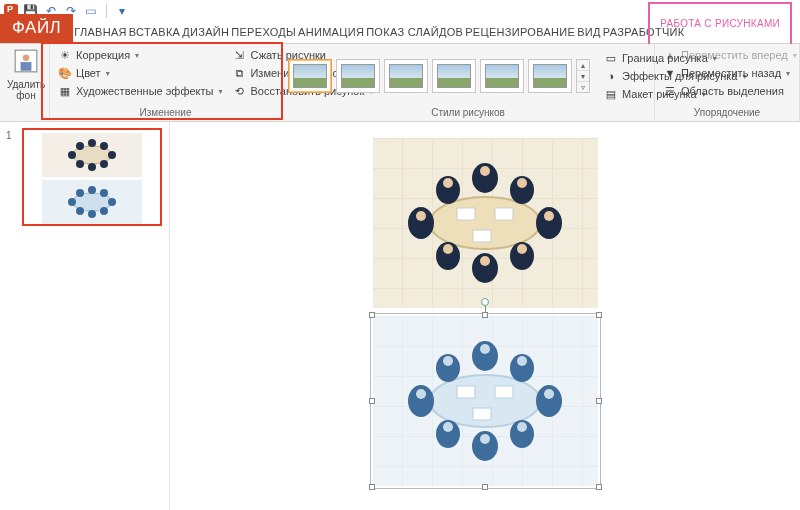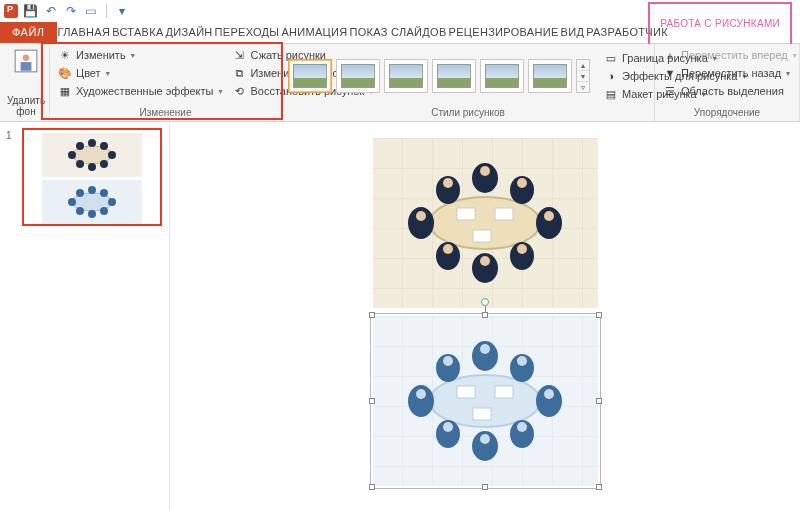--- a/index.html
+++ b/index.html
@@ -7,37 +7,37 @@
 
   
   .qat { height: 22px; display: flex; align-items: center; padding: 0 4px; gap: 6px; }
   .qat .app-icon { width: 14px; height: 14px; background: #d24726; border-radius: 2px; position: relative; }
   .qat .app-icon::after { content:"P"; color:#fff; font-size:9px; font-weight:bold; position:absolute; left:3px; top:0; }
   .qat .qicon { width: 14px; height: 14px; display:inline-flex; align-items:center; justify-content:center; color:#3b6db5; font-size:12px; }
   .qat .sep { width:1px; height:14px; background:#ccc; margin:0 2px; }
 
   
   .tabs { height: 22px; display:flex; align-items:flex-end; border-bottom:1px solid #d4d4d4; position:relative; }
-  .file-tab { background:#d24726; color:#fff; font-size:11px; padding:4px 12px 5px; letter-spacing:0.5px; }
+  .file-tab { background:#d24726; color:#fff; font-size:17px; padding:4px 12px 5px; letter-spacing:0.5px; }
   .tab { font-size:11px; padding:4px 1px 5px; color:#444; white-space:nowrap; letter-spacing:0.3px; }
   .context-box { position:absolute; right:8px; top:-20px; border:2px solid #e95fa5; border-radius:0; padding:0 2px 0 2px; text-align:center; }
   .context-title { color:#e95fa5; font-size:10px; padding:14px 8px 0; letter-spacing:0.3px; }
   .context-tab { color:#e95fa5; font-size:11px; padding:1px 8px 4px; letter-spacing:0.5px;margin-top:32px; }
 
   
   .ribbon { height: 78px; background:#f5f5f5; border-bottom:1px solid #d4d4d4; display:flex; position:relative; }
   .group { border-right:1px solid #e0e0e0; display:flex; flex-direction:column; height:100%; padding:3px 6px 0; }
   .group-body { flex:1; display:flex; gap:6px; }
   .group-label { font-size:10px; color:#666; text-align:center; padding:2px 0 3px; }
   .col { display:flex; flex-direction:column; gap:2px; justify-content:flex-start; }
   .ritem { display:flex; align-items:center; gap:4px; font-size:11px; color:#444; white-space:nowrap; padding:1px 2px; }
   .ritem .ic { width:14px; height:14px; display:inline-flex; align-items:center; justify-content:center; }
   .dd { font-size:8px; color:#777; margin-left:1px; }
 
-  .big-btn { display:flex; flex-direction:column; align-items:center; justify-content:center; width:40px; gap:20px; font-size:10px; color:#444; text-align:center; }
+  .big-btn { display:flex; flex-direction:column; align-items:center; justify-content:center; width:40px; gap:4px; font-size:10px; color:#444; text-align:center; }
   .big-btn .bic { width:28px; height:28px; display:flex; align-items:center; justify-content:center; }
 
   
   .hl { position:absolute; border:2px solid #e43b24; pointer-events:none; }
 
   
   .gallery { display:flex; gap:4px; align-items:center; }
   .gthumb { width:44px; height:34px; border:1px solid #c7c7c7; background:#fff; position:relative; }
   .gthumb::before { content:""; position:absolute; inset:4px; background:linear-gradient(#a9c8e0,#d8e6ef 60%, #88a66a 60%); border:1px solid #999; }
   .gthumb.sel { border:1px solid #f0a040; box-shadow:0 0 0 1px #f5c27a inset; }
@@ -110,21 +110,21 @@
       </span>
       <span style="line-height:1.1;">Удалить фон</span>
     </div>
   </div>
 
   <div class="group" style="width:232px; position:relative;">
     <div class="group-body">
       <div class="col">
         <div class="ritem">
           <span class="ic">☀</span>
-          <span>Изменить</span>
+          <span>Коррекция</span>
             <span class="dd">▾</span>
         </div>
         <div class="ritem">
           <span class="ic">🎨</span>
           <span>Цвет</span>
             <span class="dd">▾</span>
         </div>
         <div class="ritem">
           <span class="ic">▦</span>
           <span>Художественные эффекты</span>

